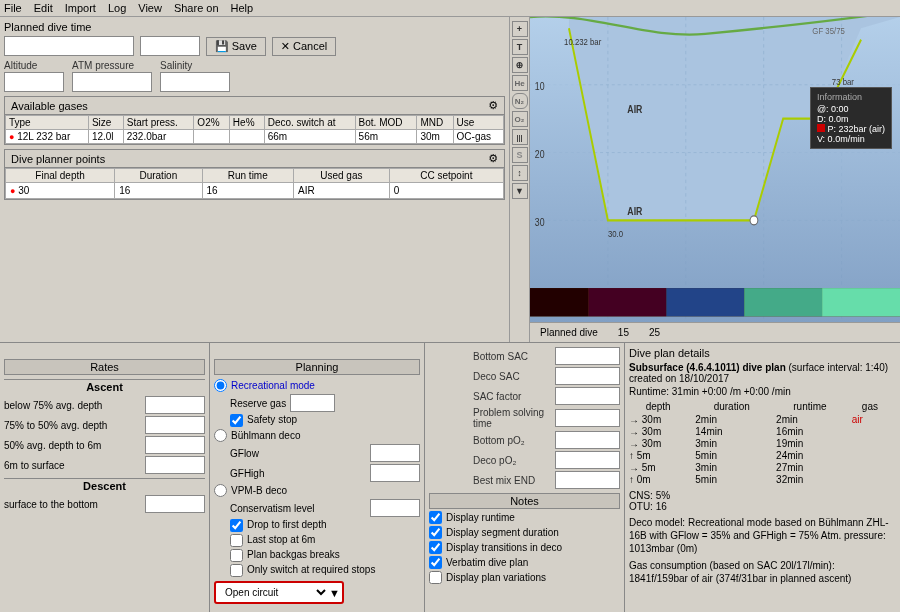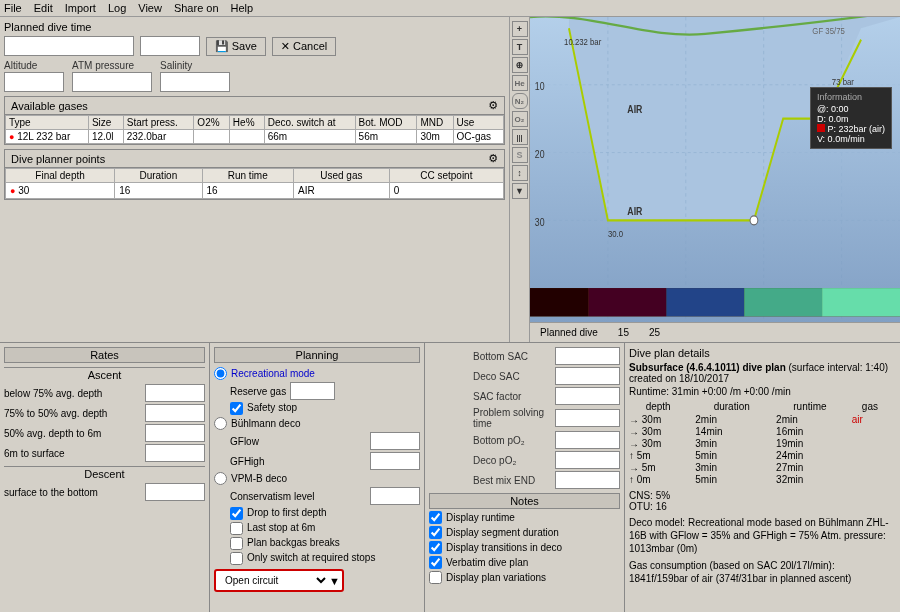--- a/index.html
+++ b/index.html
@@ -54,22 +54,22 @@
     .profile-bottom { position: absolute; left: 20px; bottom: 0; right: 0; height: 20px; background: #d4d0c8; border-top: 1px solid #999; display: flex; align-items: center; gap: 20px; padding: 0 10px; font-size: 10px; }
     
     .info-box { position: absolute; right: 10px; top: 80px; background: #2a2a2a; color: white; font-size: 9px; padding: 4px 6px; border: 1px solid #555; }
     .info-box .info-title { color: #aaa; margin-bottom: 2px; }
     
     
     .bottom-section { display: flex; flex: 1; background: #d4d0c8; border-top: 1px solid #888; }
     
     
     .rates-panel { width: 210px; border-right: 1px solid #888; padding: 4px; }
-    .panel-title { text-align: center; font-size: 11px; background: #c8c4bc; border: 1px solid #888; padding: 1px; margin-bottom: 4px; }
-    .sub-title { text-align: center; font-size: 11px; background: #d4d0c8; border-top: 1px solid #888; padding: 1px; margin: 4px 0 2px; font-weight: normal; }
+    .panel-title { text-align: center; font-size: 11px; background: #c8c4bc; border: 1px solid #888; padding: 1px; margin-bottom: 4px; margin-top: 12px; }
+    .sub-title { text-align: center; font-size: 11px; background: #d4d0c8; border-top: 1px solid #888; padding: 1px; margin: 4px 0 2px; font-weight: bold; }
     .rate-row { display: flex; align-items: center; justify-content: space-between; margin-bottom: 2px; font-size: 10px; }
     .rate-input { width: 60px; height: 18px; border: 1px solid #888; background: white; font-size: 10px; padding: 1px 3px; }
     
     
     .planning-panel { width: 215px; border-right: 1px solid #888; padding: 4px; }
     .radio-row { display: flex; align-items: center; gap: 4px; margin-bottom: 2px; font-size: 10px; }
     .radio-row input[type="radio"] { margin: 0; }
     .check-row { display: flex; align-items: flex-start; gap: 4px; margin-bottom: 2px; font-size: 10px; padding-left: 16px; }
     .check-row input[type="checkbox"] { margin: 0; }
     .param-row { display: flex; align-items: center; justify-content: space-between; margin-bottom: 2px; font-size: 10px; padding-left: 16px; }

